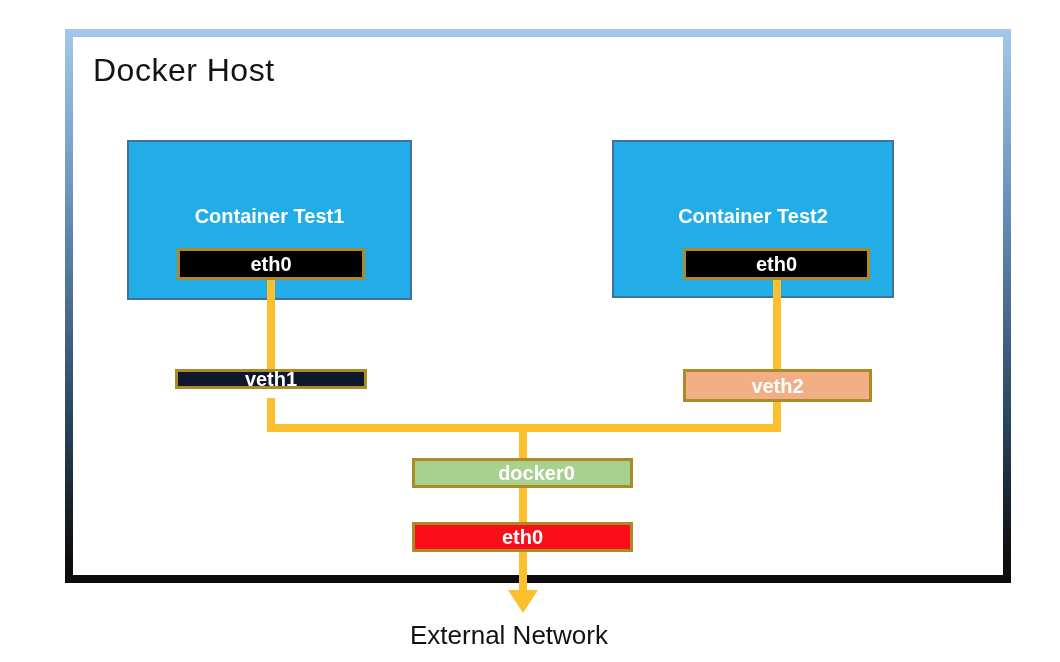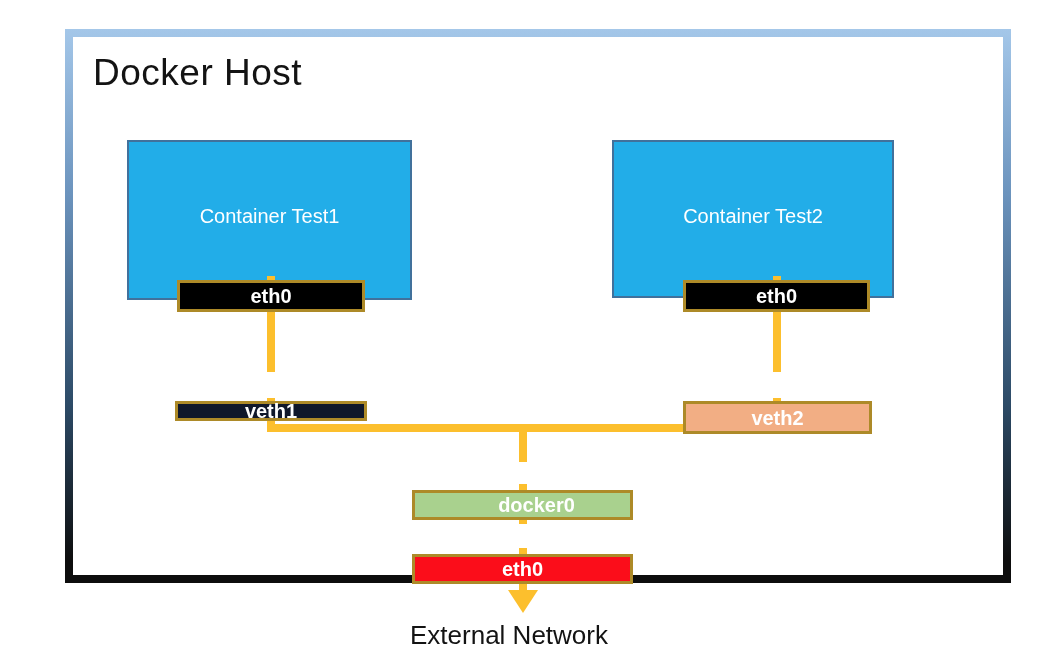--- a/index.html
+++ b/index.html
@@ -12,40 +12,39 @@
   .host-border {
     position: absolute; left: 65px; top: 29px; width: 946px; height: 554px;
     background: linear-gradient(to bottom, #a4c7e9 0%, #6b93bd 30%, #2c4a66 68%, #0d0d0d 96%);
   }
   .host-inner {
     position: absolute; left: 8px; top: 8px; right: 8px; bottom: 8px;
     background: #ffffff;
   }
   .host-title {
     position: absolute; left: 93px; top: 52px;
-    font-size: 37px; color: #131313; letter-spacing: 0.5px;
+    font-size: 32px; color: #131313; letter-spacing: 0.5px;
   }
   
   .cbox {
     position: absolute; background: #22ade8; border: 2px solid #41719c;
     box-sizing: border-box;
   }
   .c1 { left: 127px; top: 140px; width: 285px; height: 160px; }
   .c2 { left: 612px; top: 140px; width: 282px; height: 158px; }
   .clabel {
     position: absolute; left: 0; width: 100%; top: 63px;
-    text-align: center; color: #ffffff; font-weight: normal; font-size: 20px;
+    text-align: center; color: #ffffff; font-weight: bold; font-size: 20px;
   }
   
   .node {
     position: absolute; box-sizing: border-box; border: 3px solid #ad8a28;
     color: #ffffff; font-weight: bold; font-size: 20px;
     display: flex; align-items: center; justify-content: center;
     line-height: 1;
-    margin-top: 32px;
   }
   .eth1    { left: 177px; top: 248px; width: 188px; height: 32px; background: #000000; }
   .eth2    { left: 683px; top: 248px; width: 187px; height: 32px; background: #000000; }
   .veth1   { left: 175px; top: 369px; width: 192px; height: 20px; background: #0f172a; }
   .veth2   { left: 683px; top: 369px; width: 189px; height: 33px; background: #f2ae84; }
   .bridge  { left: 412px; top: 458px; width: 221px; height: 30px; background: #a9d18e; padding-left: 28px; }
   .hosteth { left: 412px; top: 522px; width: 221px; height: 30px; background: #fb0d1a; }
   
   .line { position: absolute; background: #fcbf2d; }
   .l-c1-veth1   { left: 267px; top: 276px; width: 8px;  height: 96px; }

